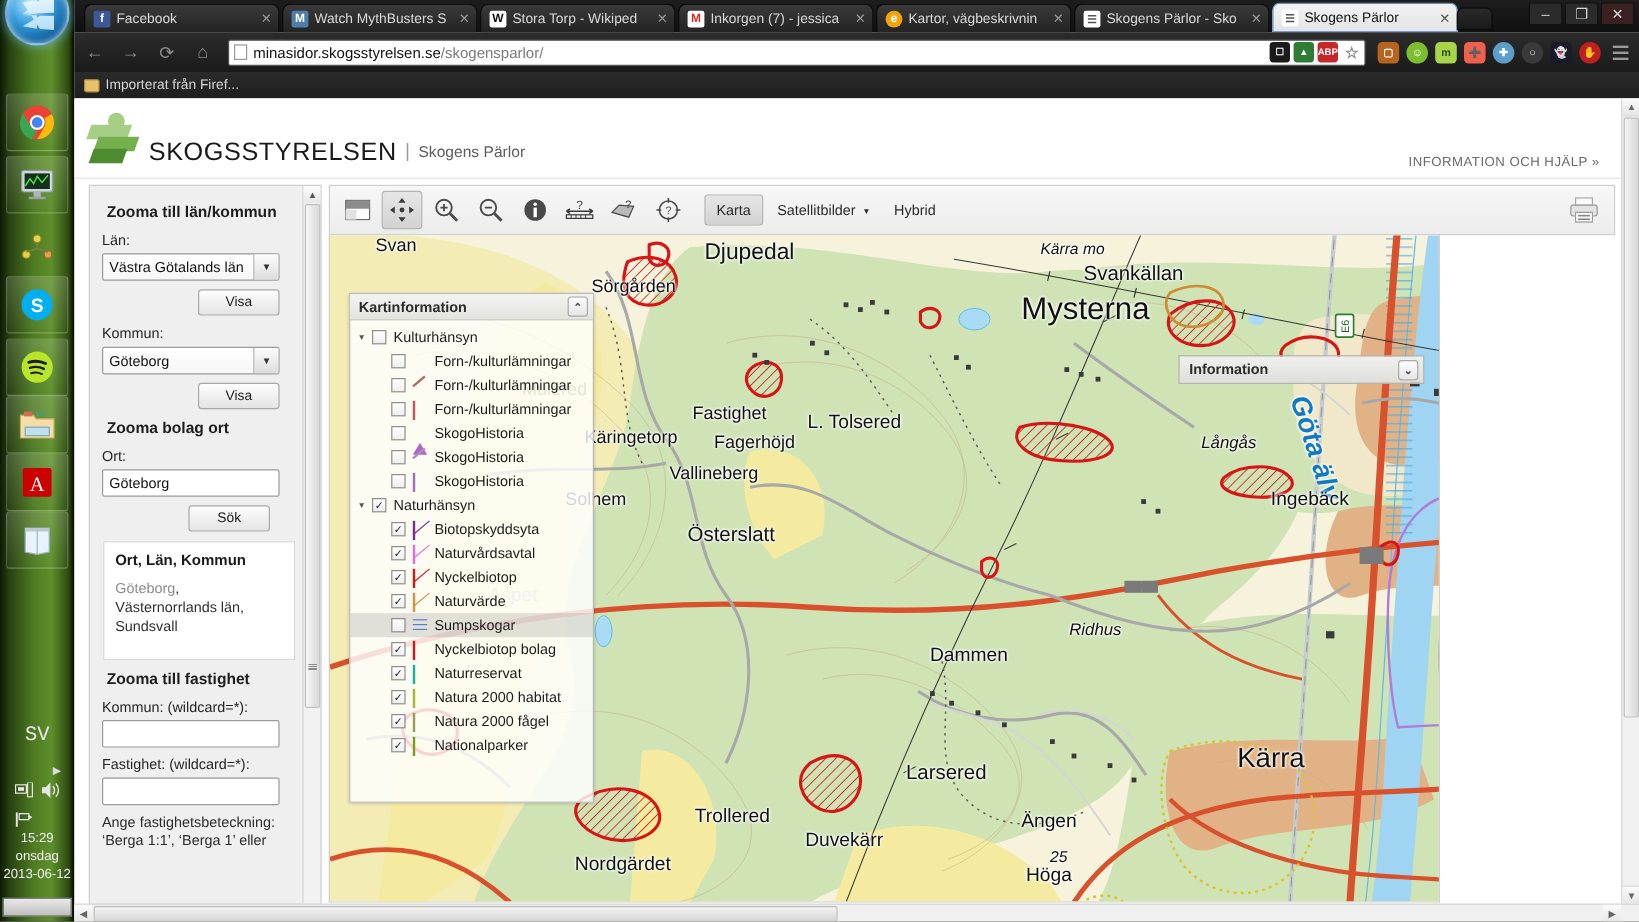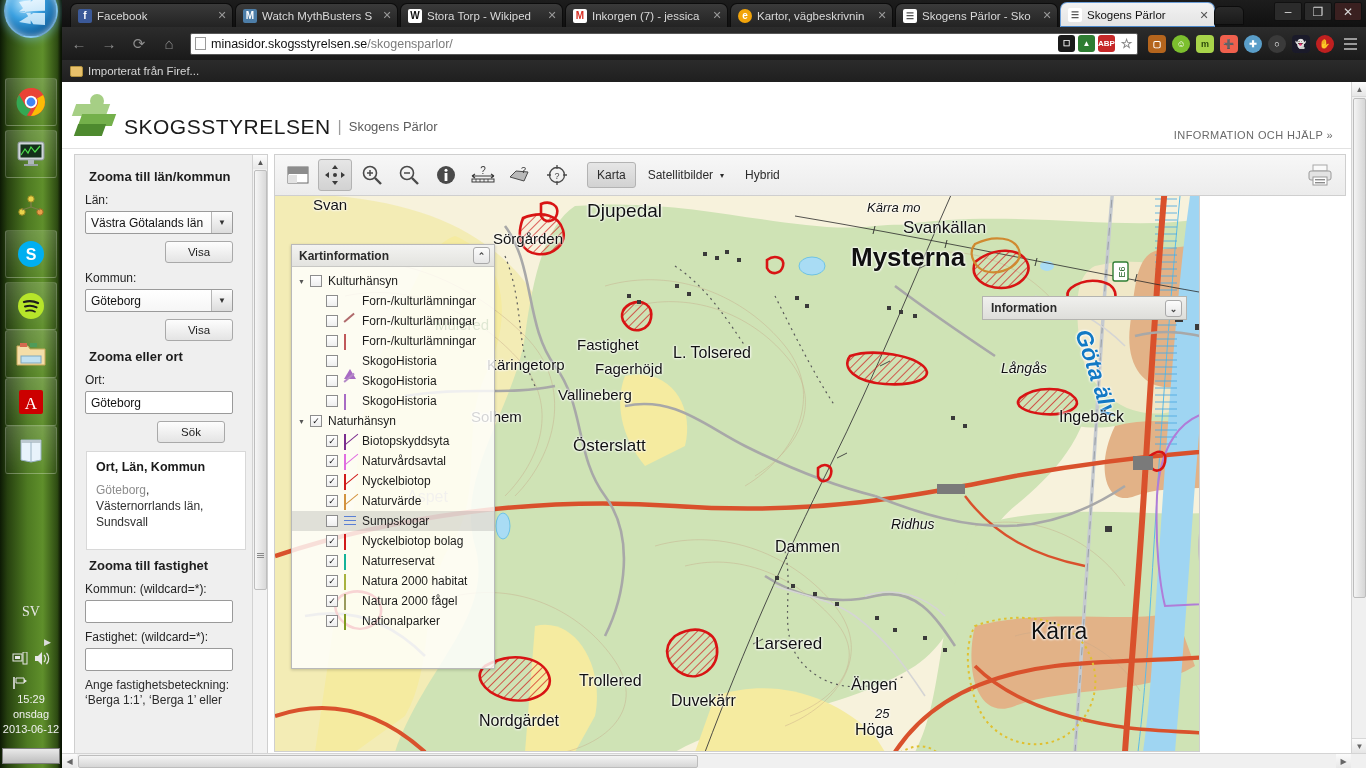--- a/index.html
+++ b/index.html
@@ -31,21 +31,21 @@
   }
   .dock-icon{
     position:absolute; left:5px; width:52px; height:48px; border-radius:3px;
     background:linear-gradient(to bottom, rgba(255,255,255,.16), rgba(255,255,255,.02));
     border:1px solid rgba(255,255,255,.18);
     display:flex; align-items:center; justify-content:center;
   }
   .dock-icon.noframe{ background:none; border:none; }
   .taskbar-text{
     position:absolute; left:0; width:62px; text-align:center; color:#e8e8e8;
-    font-size:14px; font-family:Liberation Serif, serif;
+    font-size:17px; font-family:Liberation Mono, monospace;
   }
   #dock-tray-arrow{ position:absolute; left:44px; top:637px; color:#dcdcdc; font-size:9px;}
   #clock-block{ position:absolute; left:0; top:692px; width:62px; text-align:center; color:#f0f0f0; font-size:11px; line-height:15px;}
 
   
   #chrome-window{
     position:absolute; left:62px; top:0; width:1304px; height:768px;
     background:#d6d6ce;
   }
   #tabstrip{
@@ -473,21 +473,21 @@
         </div>
         <div class="lp-btn">Visa</div>
 
         <div class="lp-lbl">Kommun:</div>
         <div class="lp-select">
           <span>Göteborg</span>
           <span class="sel-arrow">▼</span>
         </div>
         <div class="lp-btn">Visa</div>
 
-        <div class="lp-h">Zooma eller ort</div>
+        <div class="lp-h">Zooma bolag ort</div>
         <div class="lp-lbl">Ort:</div>
         <div class="lp-input">
           <span>Göteborg</span>
         </div>
         <div class="lp-btn" style="margin-left:72px">Sök</div>
 
         <div id="results-box">
           <div class="rb-h">Ort, Län, Kommun</div>
           <div class="res-item">
             <span class="lnk">Göteborg</span><span>, Västernorrlands län, Sundsvall</span>
@@ -767,21 +767,21 @@
 
         <rect x="838" y="66" width="15" height="19" rx="2" fill="#fff" stroke="#2e7d32" stroke-width="1.4"></rect>
         <text x="845.5" y="80" font-size="9" fill="#1b5e20" text-anchor="middle" transform="rotate(-90 845.5 76)" font-family="Liberation Sans, sans-serif">E6</text>
       </svg>
 
       <div class="mlabel" style="left:38px;top:0px;font-size:15px">Svan</div>
       <div class="mlabel" style="left:312px;top:4px;font-size:19px">Djupedal</div>
       <div class="mlabel italic" style="left:592px;top:4px;font-size:13px">Kärra mo</div>
       <div class="mlabel" style="left:628px;top:22px;font-size:17px">Svankällan</div>
       <div class="mlabel" style="left:218px;top:34px;font-size:15px">Sörgården</div>
-      <div class="mlabel" style="left:576px;top:46px;font-size:26px;font-weight:bold">Mysterna</div>
+      <div class="mlabel" style="left:576px;top:46px;font-size:26px;font-weight:normal">Mysterna</div>
       <div class="mlabel" style="left:1004px;top:14px;font-size:17px">Dammen</div>
       <div class="mlabel water" style="left:1030px;top:56px;font-size:14px">Keillers</div>
       <div class="mlabel" style="left:160px;top:120px;font-size:15px;color:#4d7c0f;text-shadow:none">Mulered</div>
       <div class="mlabel" style="left:302px;top:140px;font-size:15px">Fastighet</div>
       <div class="mlabel" style="left:398px;top:148px;font-size:16px">L. Tolsered</div>
       <div class="mlabel" style="left:212px;top:160px;font-size:15px">Käringetorp</div>
       <div class="mlabel" style="left:320px;top:164px;font-size:15px">Fagerhöjd</div>
       <div class="mlabel italic" style="left:726px;top:164px;font-size:14px">Långås</div>
       <div class="mlabel" style="left:283px;top:190px;font-size:15px">Vallineberg</div>
       <div class="mlabel water" style="left:820px;top:130px;font-size:23px;transform:rotate(72deg);transform-origin:left top">Göta älv</div>

